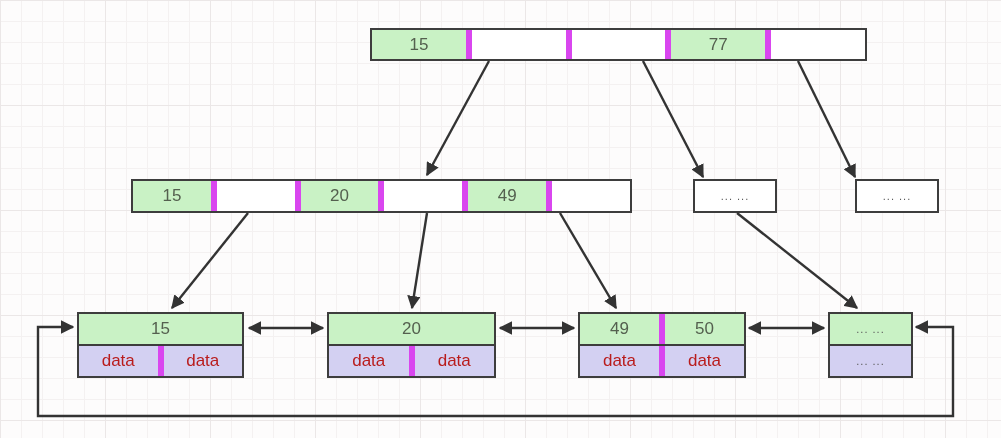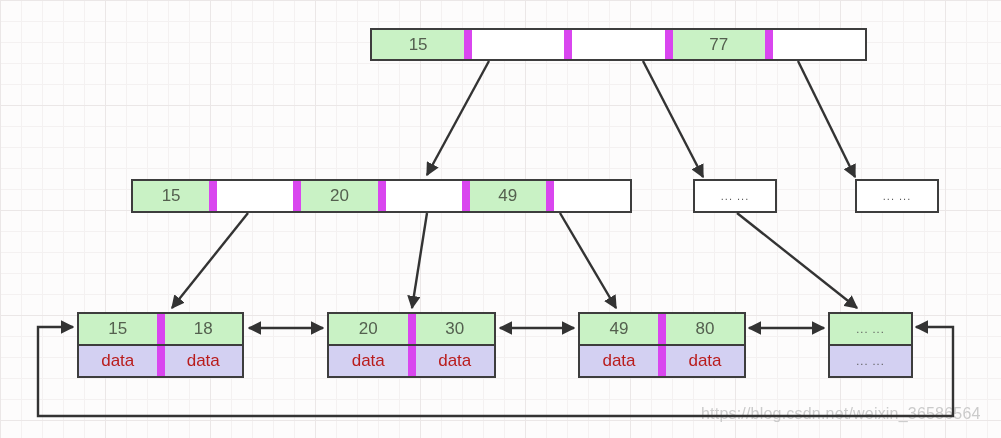--- a/index.html
+++ b/index.html
@@ -19,21 +19,21 @@
   .node{
     position:absolute;
     display:flex;
     border:2px solid #3d3d3d;
     background:#ffffff;
     box-sizing:border-box;
   }
   .cell{
     flex:1;
     display:flex;align-items:center;justify-content:center;
-    border-right:8px solid #d946ef;
+    border-right:6px solid #d946ef;
     font-size:17px;
     color:#54604f;
     box-sizing:border-box;
     overflow:hidden;
   }
   .cell:last-child{border-right:none;}
   .cell.key{background:#c9f2c5;}
   .cell.ptr{background:#ffffff;}
   .cell.data{background:#d3d0f2;color:#b91c1c;}
   .cell.dots{font-size:11px;color:#5a5a5a;letter-spacing:1px;}
@@ -85,60 +85,57 @@
   <div class="node" style="left:693px;top:179px;width:84px;height:34px;">
     <div class="cell dots">... ...</div>
   </div>
   <div class="node" style="left:855px;top:179px;width:84px;height:34px;">
     <div class="cell dots">... ...</div>
   </div>
 
   <div class="leaf" style="left:77px;top:312px;width:167px;height:66px;">
     <div class="lrow">
       <div class="cell key">15</div>
-      <div class="cell key">18</div>
     </div>
     <div class="lrow">
       <div class="cell data">data</div>
       <div class="cell data">data</div>
     </div>
   </div>
 
   <div class="leaf" style="left:327px;top:312px;width:169px;height:66px;">
     <div class="lrow">
       <div class="cell key">20</div>
-      <div class="cell key">30</div>
     </div>
     <div class="lrow">
       <div class="cell data">data</div>
       <div class="cell data">data</div>
     </div>
   </div>
 
   <div class="leaf" style="left:578px;top:312px;width:168px;height:66px;">
     <div class="lrow">
       <div class="cell key">49</div>
-      <div class="cell key">80</div>
+      <div class="cell key">50</div>
     </div>
     <div class="lrow">
       <div class="cell data">data</div>
       <div class="cell data">data</div>
     </div>
   </div>
 
   <div class="leaf" style="left:828px;top:312px;width:85px;height:66px;">
     <div class="lrow">
       <div class="cell key dots">... ...</div>
     </div>
     <div class="lrow">
       <div class="cell data dots">... ...</div>
     </div>
   </div>
 
-  <div id="watermark">https://blog.csdn.net/weixin_36586564</div>
 
   <svg id="connectors" viewBox="0 0 1001 438">
     <defs>
       <marker id="ah" viewBox="0 0 10 10" refX="9" refY="5" markerWidth="5.6" markerHeight="5.6" orient="auto-start-reverse">
         <path d="M0,0 L10,5 L0,10 z" fill="#333333"></path>
       </marker>
     </defs>
     <g stroke="#333333" stroke-width="2.4" fill="none">
       <line x1="489" y1="61" x2="427" y2="175" marker-end="url(#ah)"></line>
       <line x1="643" y1="61" x2="703" y2="177" marker-end="url(#ah)"></line>

